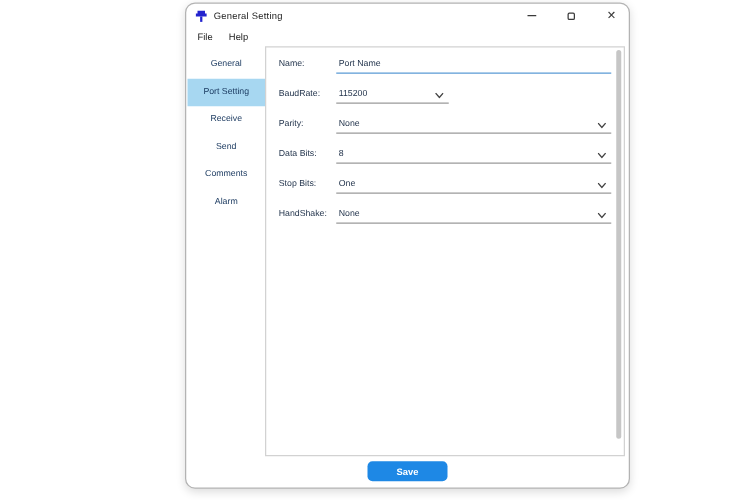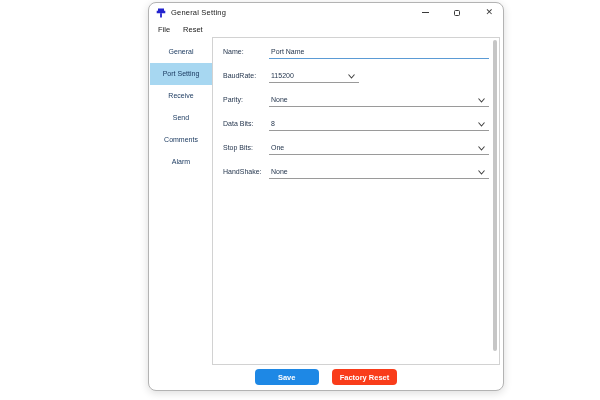--- a/index.html
+++ b/index.html
@@ -71,21 +71,21 @@
       <span class="title-text">General Setting</span>
       <div class="win-controls">
         <div class="ctl-min"></div>
         <div class="ctl-max"></div>
         <div class="ctl-close">✕</div>
       </div>
     </div>
 
     <div class="menubar" id="menubar">
         <span class="menu-item">File</span>
-        <span class="menu-item">Reset</span>
+        <span class="menu-item">Help</span>
       </div>
 
     <div class="winbody">
       <div class="sidebar" id="sidebar">
           <div class="side-item">General</div>
           <div class="side-item selected">Port Setting</div>
           <div class="side-item">Receive</div>
           <div class="side-item">Send</div>
           <div class="side-item">Comments</div>
           <div class="side-item">Alarm</div>
@@ -144,18 +144,17 @@
         <polyline points="0.5,0.5 3.5,4 6.5,0.5" fill="none" stroke="#444" stroke-width="1.1"></polyline>
       </svg>
     </div>
   </div>
           </div>
         <div class="scrollbar"></div>
       </div>
 
       <div class="footer" id="footer">
           <button class="btn" style="background: rgb(30, 136, 229);">Save</button>
-          <button class="btn" style="background: rgb(249, 60, 26);">Factory Reset</button>
         </div>
     </div>
 
   </div>
 </div>
 
 </body></html>

